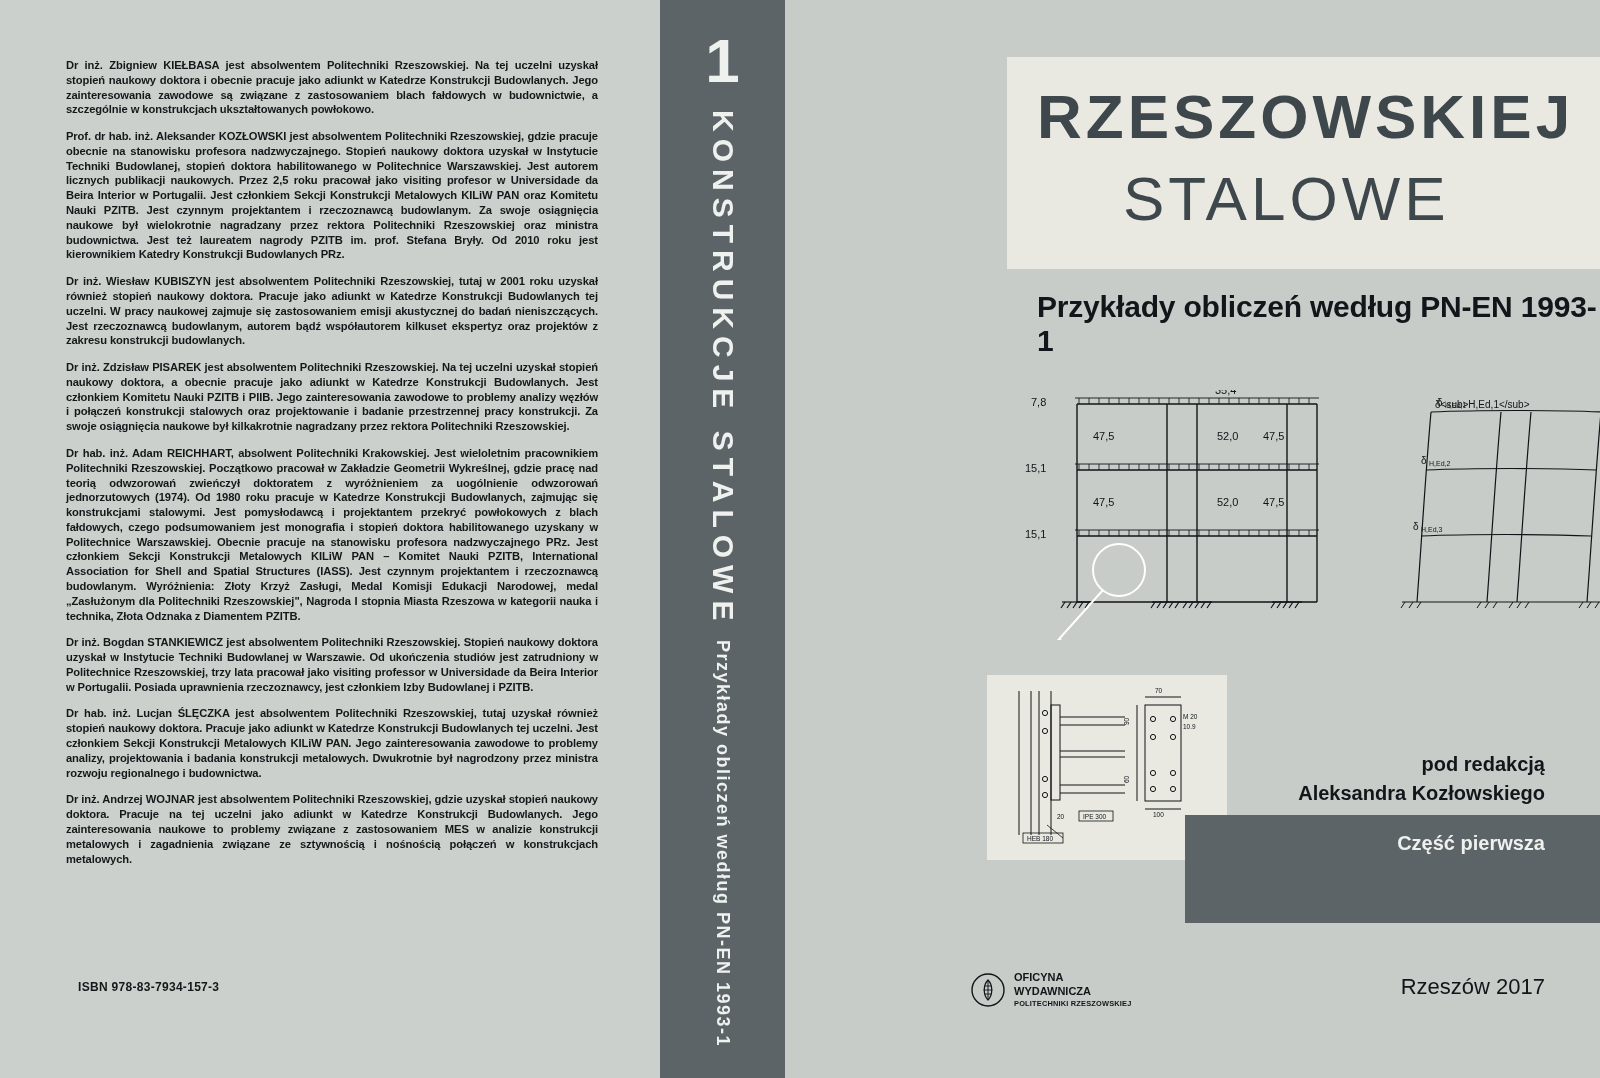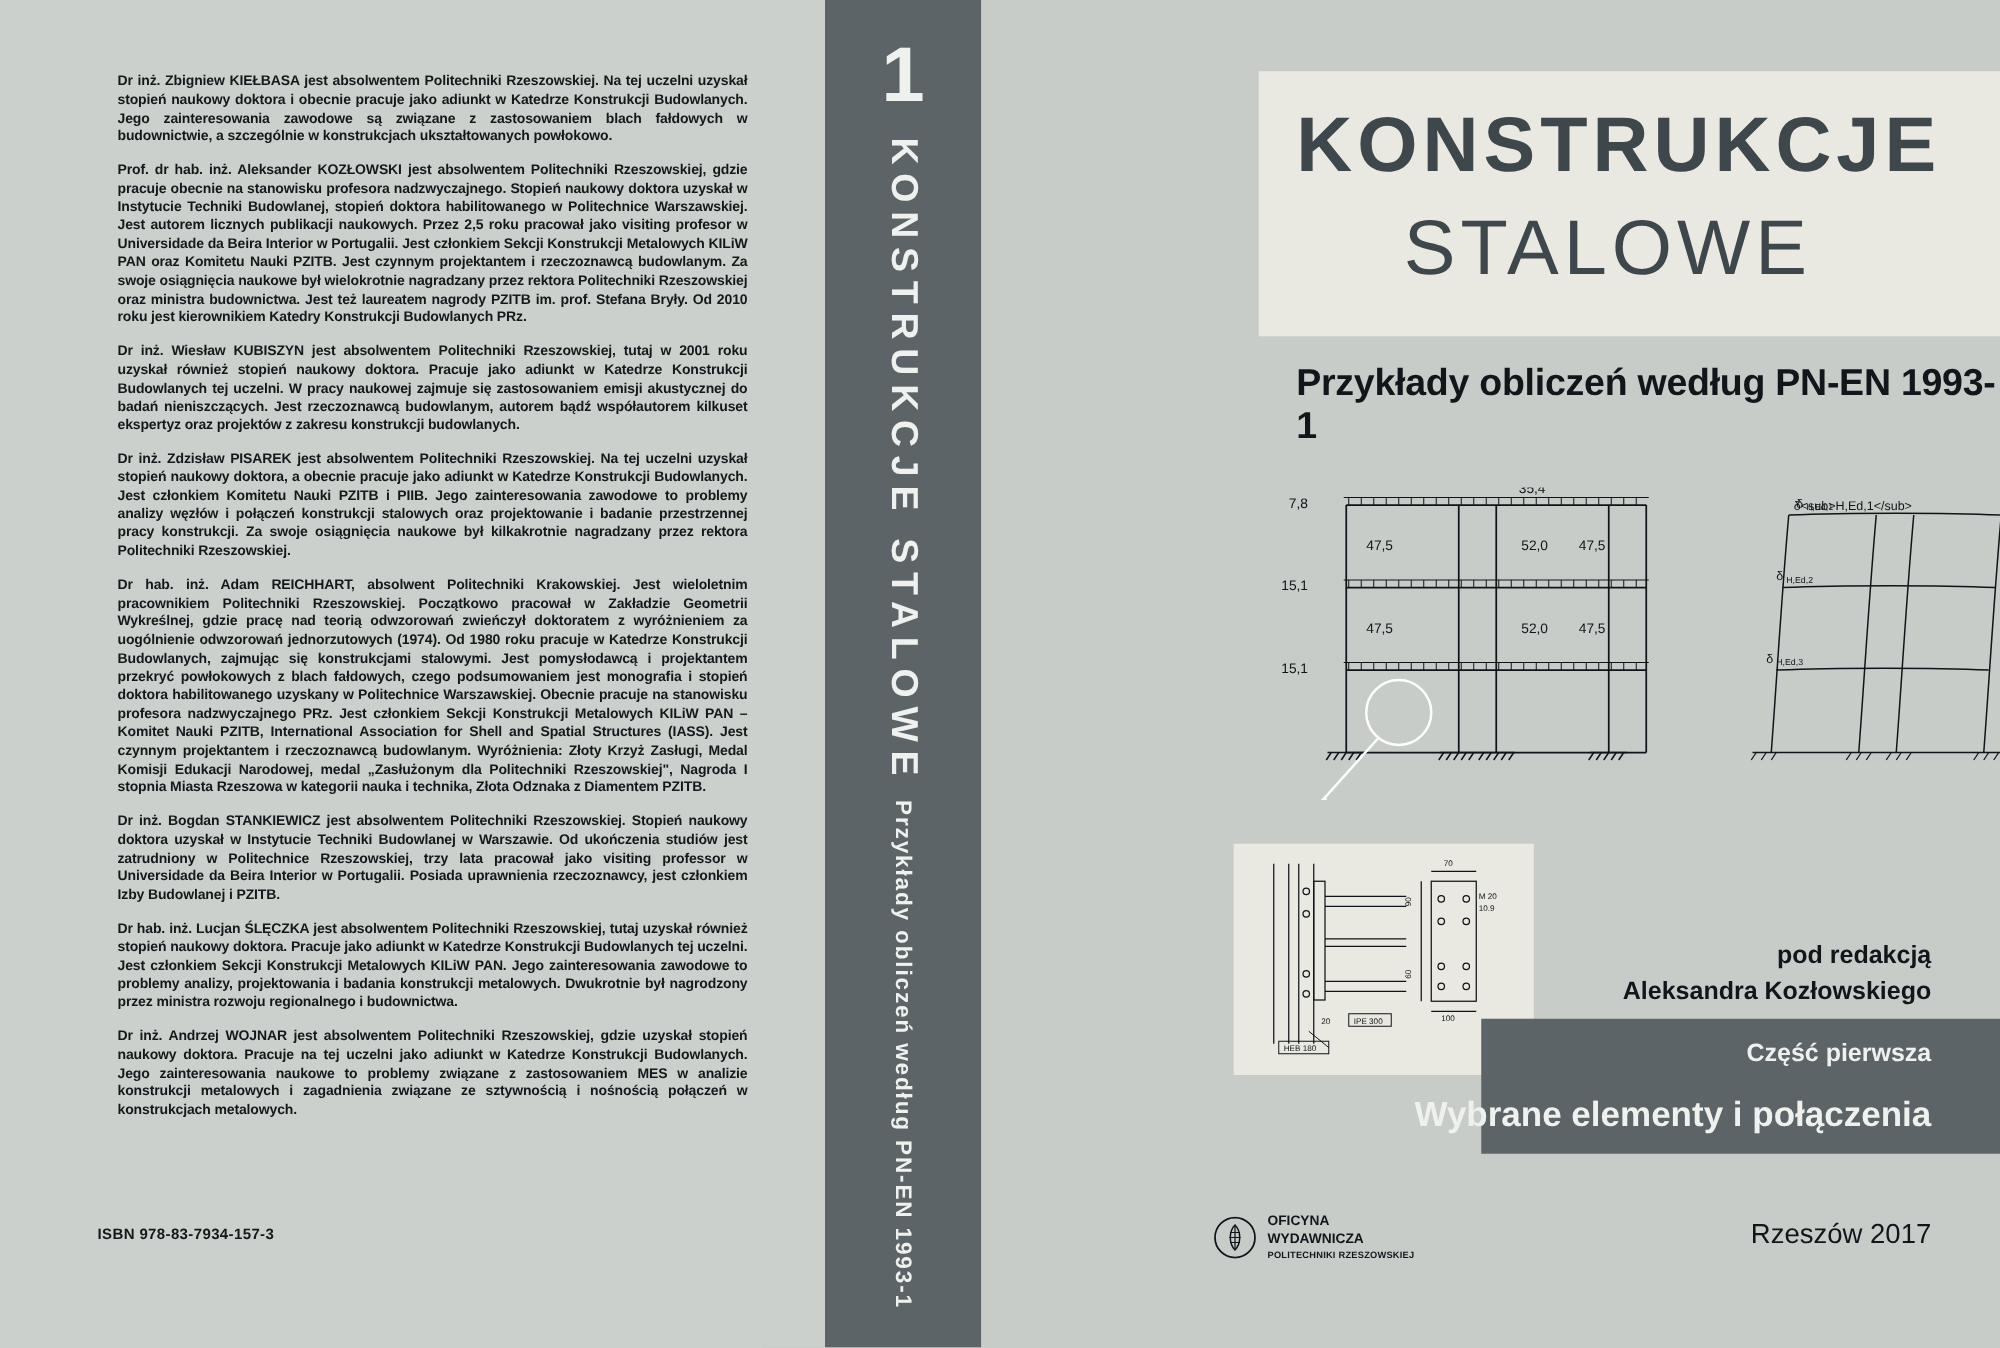--- a/index.html
+++ b/index.html
@@ -14,21 +14,21 @@
     position:absolute; inset:0;
     display:flex;
   }
 
   
   .back{
     width:660px; height:1078px;
     background:#ccd0cc;
     position:relative;
     box-sizing:border-box;
-    padding:58px 62px 40px 94px;
+    padding:58px 62px 40px 66px;
   }
   .bio{
     font-size:11.2px;
     line-height:1.32;
     font-weight:bold;
     color:#14181a;
     text-align:justify;
     margin:0 0 12px 0;
     letter-spacing:-0.1px;
   }
@@ -209,21 +209,21 @@
 
   <div class="spine">
     <div class="spine-num">1</div>
     <div class="spine-title">KONSTRUKCJE STALOWE</div>
     <div class="spine-sub">Przykłady obliczeń według PN-EN 1993-1</div>
   </div>
 
   <div class="front">
 
     <div class="title-band"></div>
-    <div class="title-main">KONSTRUKCJE</div>
+    <div class="title-main">RZESZOWSKIEJ</div>
     <div class="title-main2">STALOWE</div>
     <div class="subtitle">Przykłady obliczeń według PN-EN 1993-1</div>
 
     <div class="fig-wrap">
       <svg width="670" height="250" viewBox="0 0 670 250">
         <g stroke="#101418" fill="none" stroke-width="1.4">
 
           <line x1="60" y1="14" x2="60" y2="212"></line>
           <line x1="150" y1="14" x2="150" y2="212"></line>
           <line x1="180" y1="14" x2="180" y2="212"></line>
@@ -462,21 +462,20 @@
       </g>
     </svg>
 
     <div class="credit">
       <div>pod redakcją</div>
       <div>Aleksandra Kozłowskiego</div>
     </div>
 
     <div class="part-band"></div>
     <div class="part-label">Część pierwsza</div>
-    <div class="part-title">Wybrane elementy i połączenia</div>
 
     <div class="publisher">
       <svg width="34" height="34" viewBox="0 0 34 34">
         <circle cx="17" cy="17" r="16" fill="none" stroke="#101418" stroke-width="1.4"></circle>
         <path d="M17 7 C 12 12 12 22 17 27 C 22 22 22 12 17 7 Z" fill="none" stroke="#101418" stroke-width="1.2"></path>
         <line x1="17" y1="7" x2="17" y2="27" stroke="#101418" stroke-width="1"></line>
         <line x1="13" y1="13" x2="21" y2="13" stroke="#101418" stroke-width="0.9"></line>
         <line x1="12.5" y1="17" x2="21.5" y2="17" stroke="#101418" stroke-width="0.9"></line>
         <line x1="13" y1="21" x2="21" y2="21" stroke="#101418" stroke-width="0.9"></line>
       </svg>

